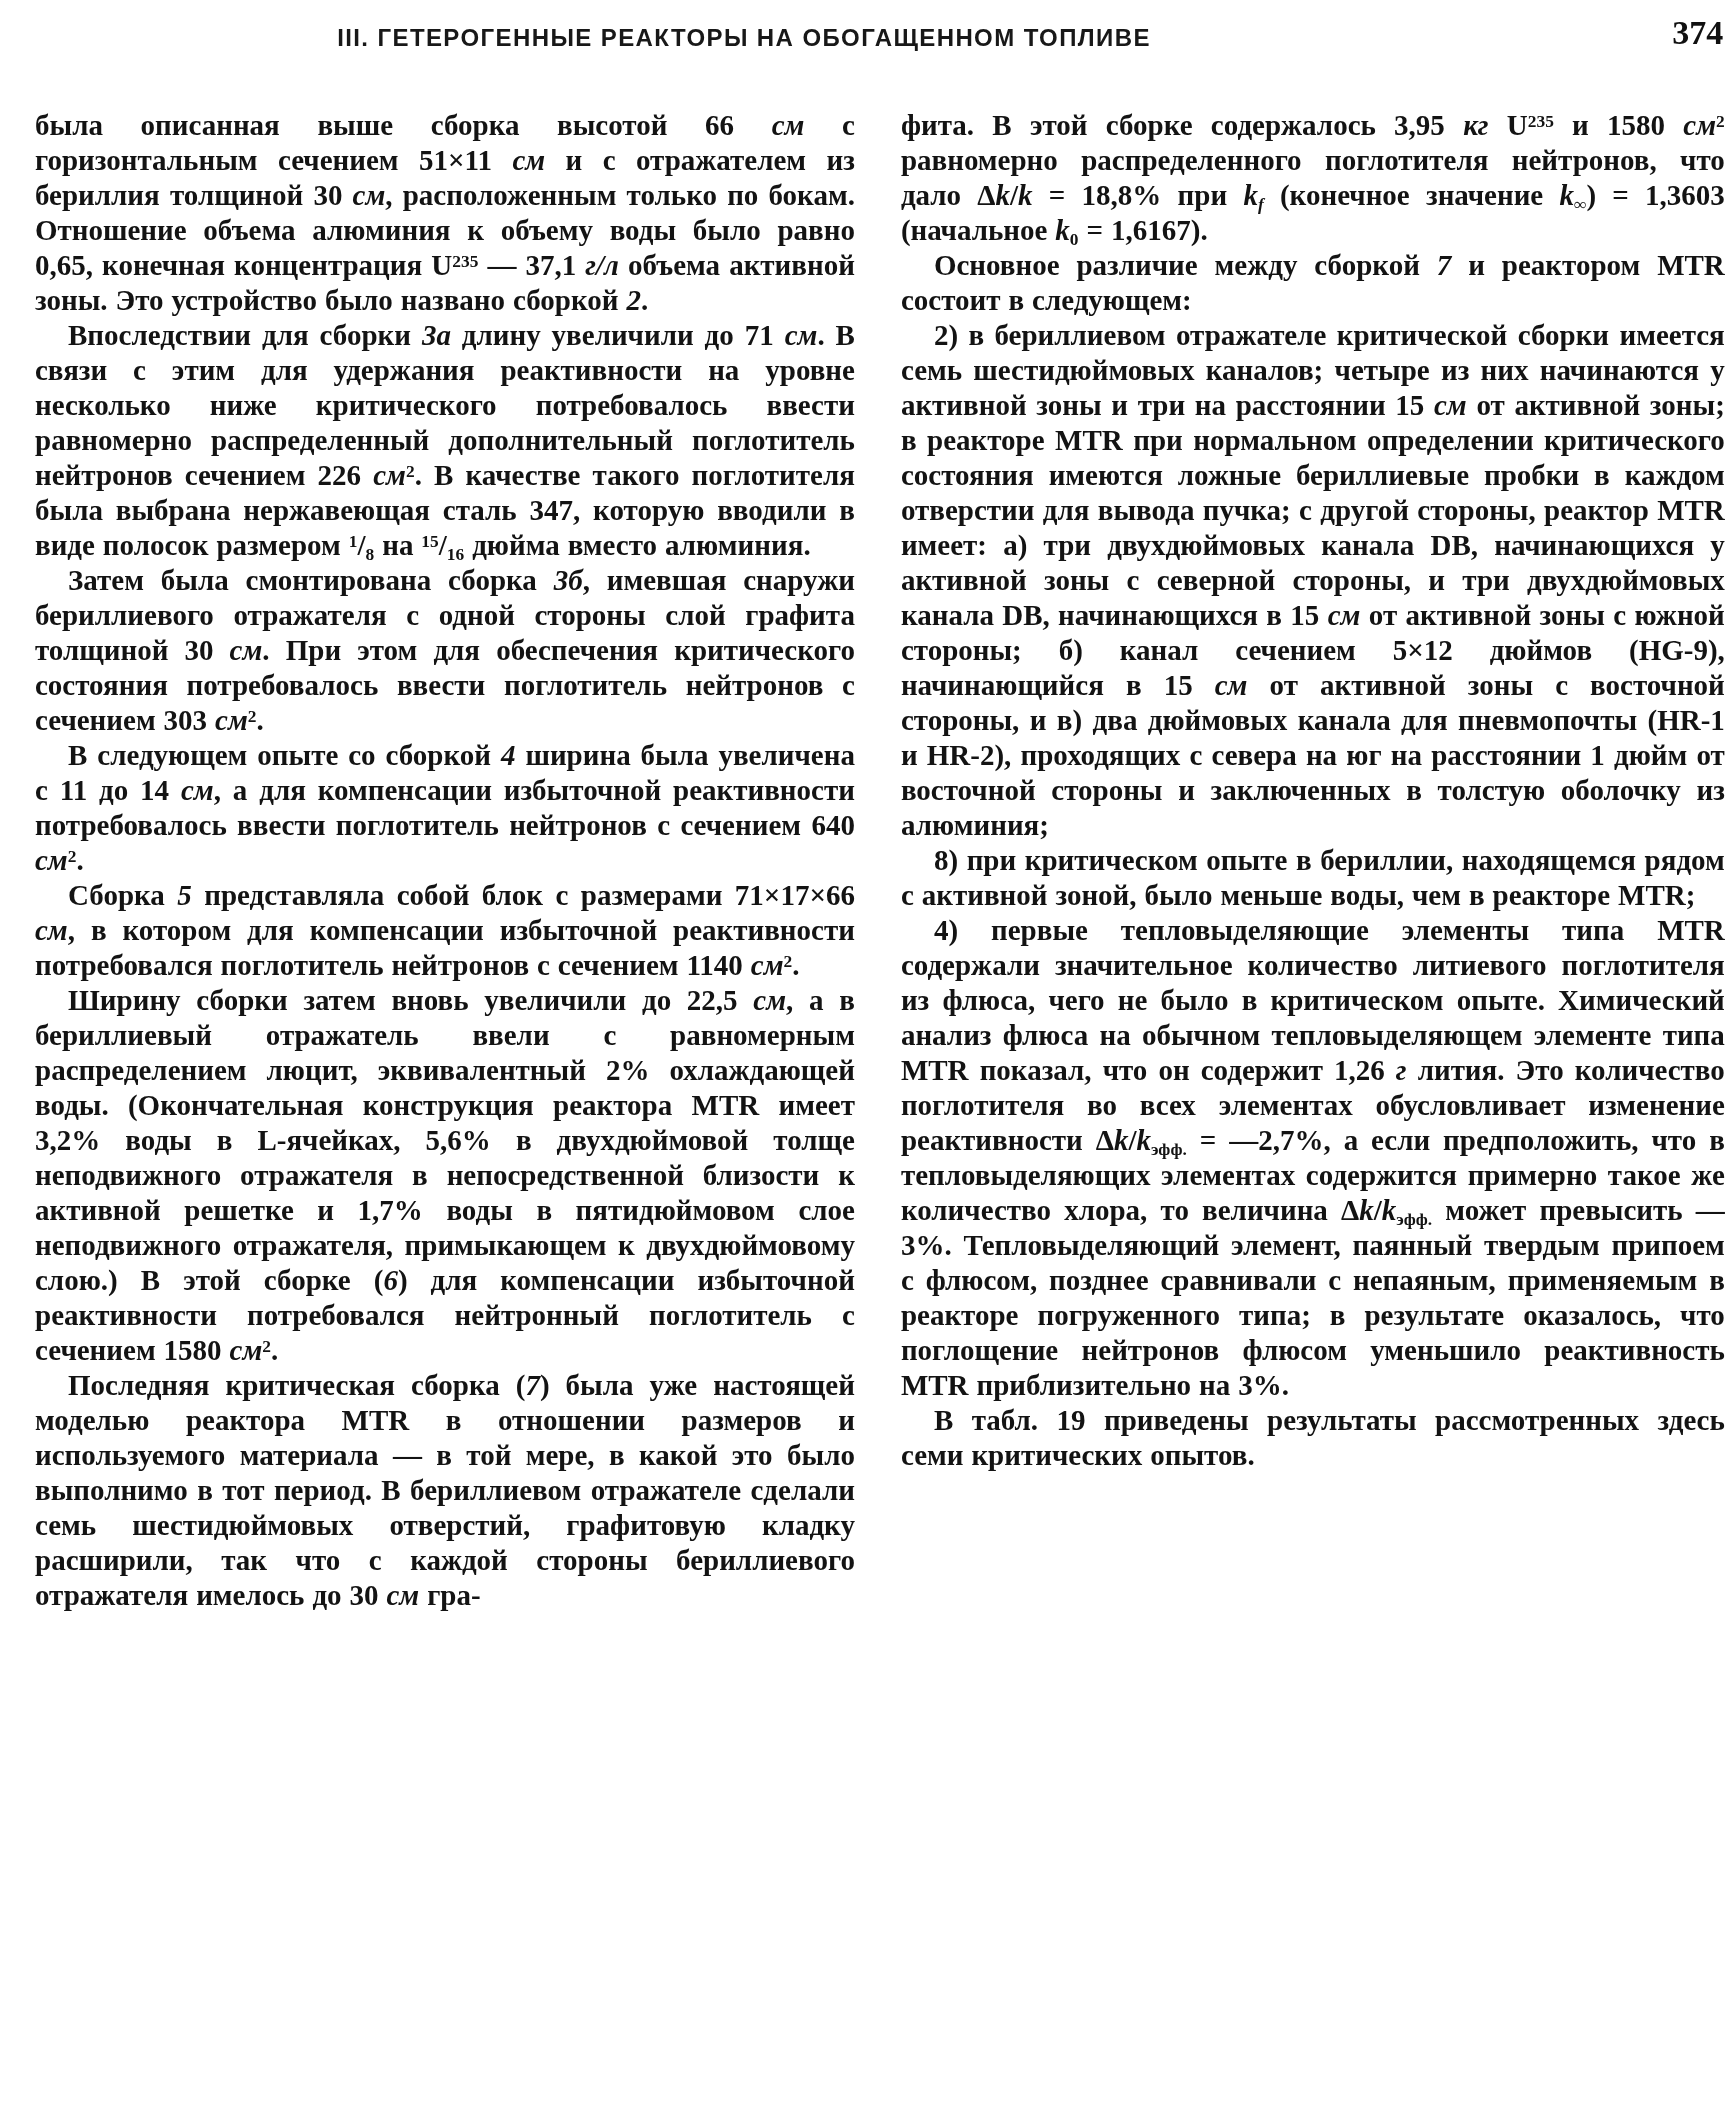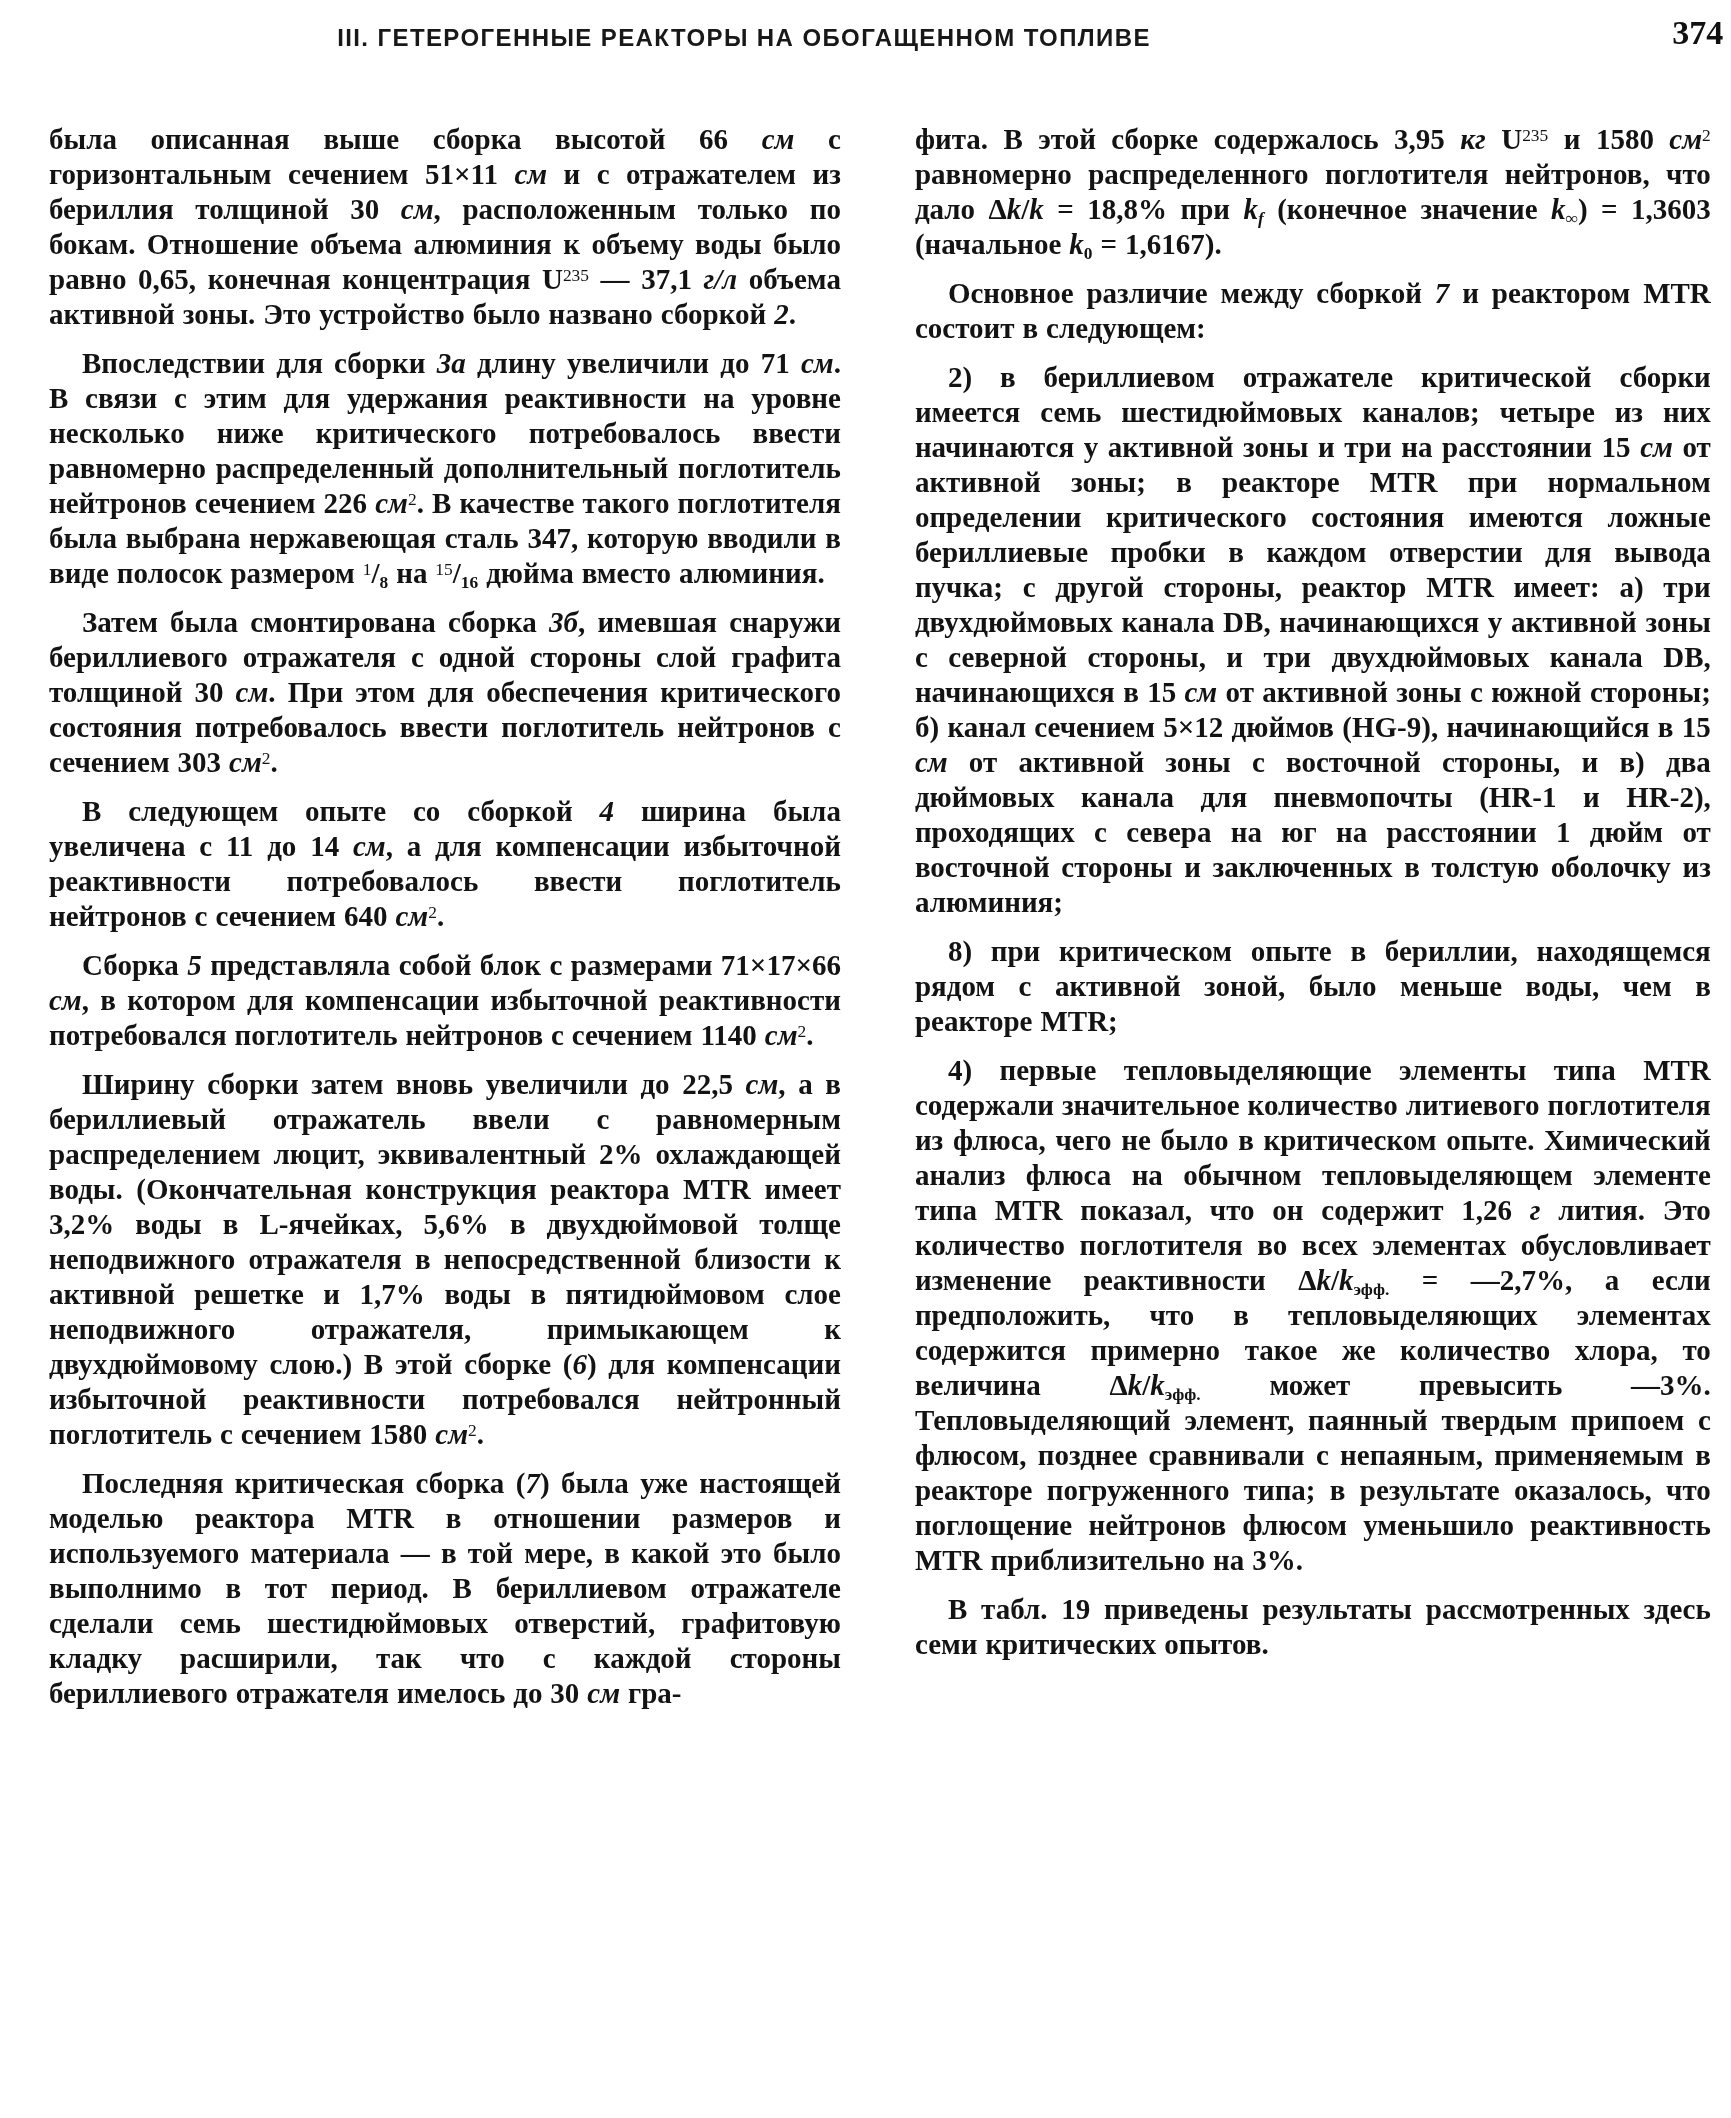--- a/index.html
+++ b/index.html
@@ -35,32 +35,32 @@
     color:#101010;
   }
   .text-block{
     position:absolute;top:108px;left:35px;right:7.2px;
     display:flex;gap:46px;
   }
   .column{display:block;}
   .column.left{width:820px;}
   .column.right{width:824px;}
   .para{
-    margin:14px;
+    margin:0;
     font-size:29px;
     line-height:35px;
     text-align:justify;
     word-spacing:0.7px;
   }
   .para.indent{text-indent:33px;}
   .it{font-style:italic;}
   .sup{
     font-size:60%;line-height:0;
     position:relative;top:-0.45em;
-    font-weight:normal;
+    font-weight:bold;
   }
   .sub{
     font-size:60%;line-height:0;
     position:relative;top:0.26em;
     font-weight:bold;
   }
 </style>
 </head>
 <body>
 

